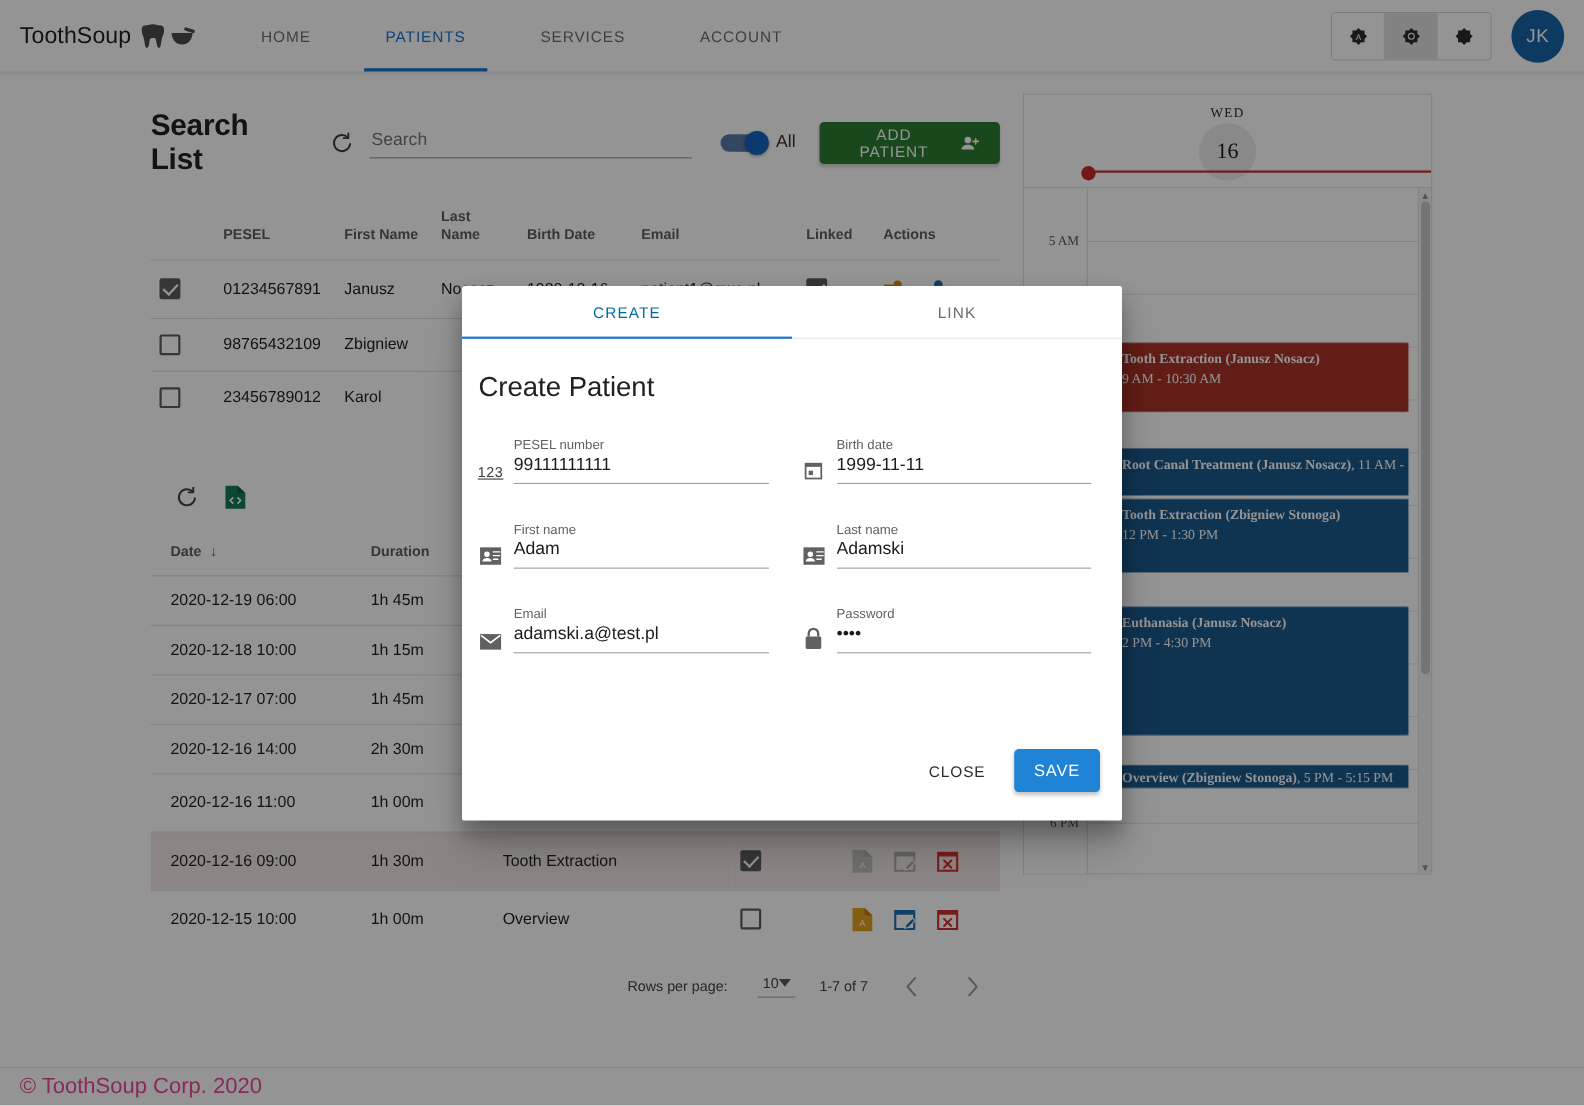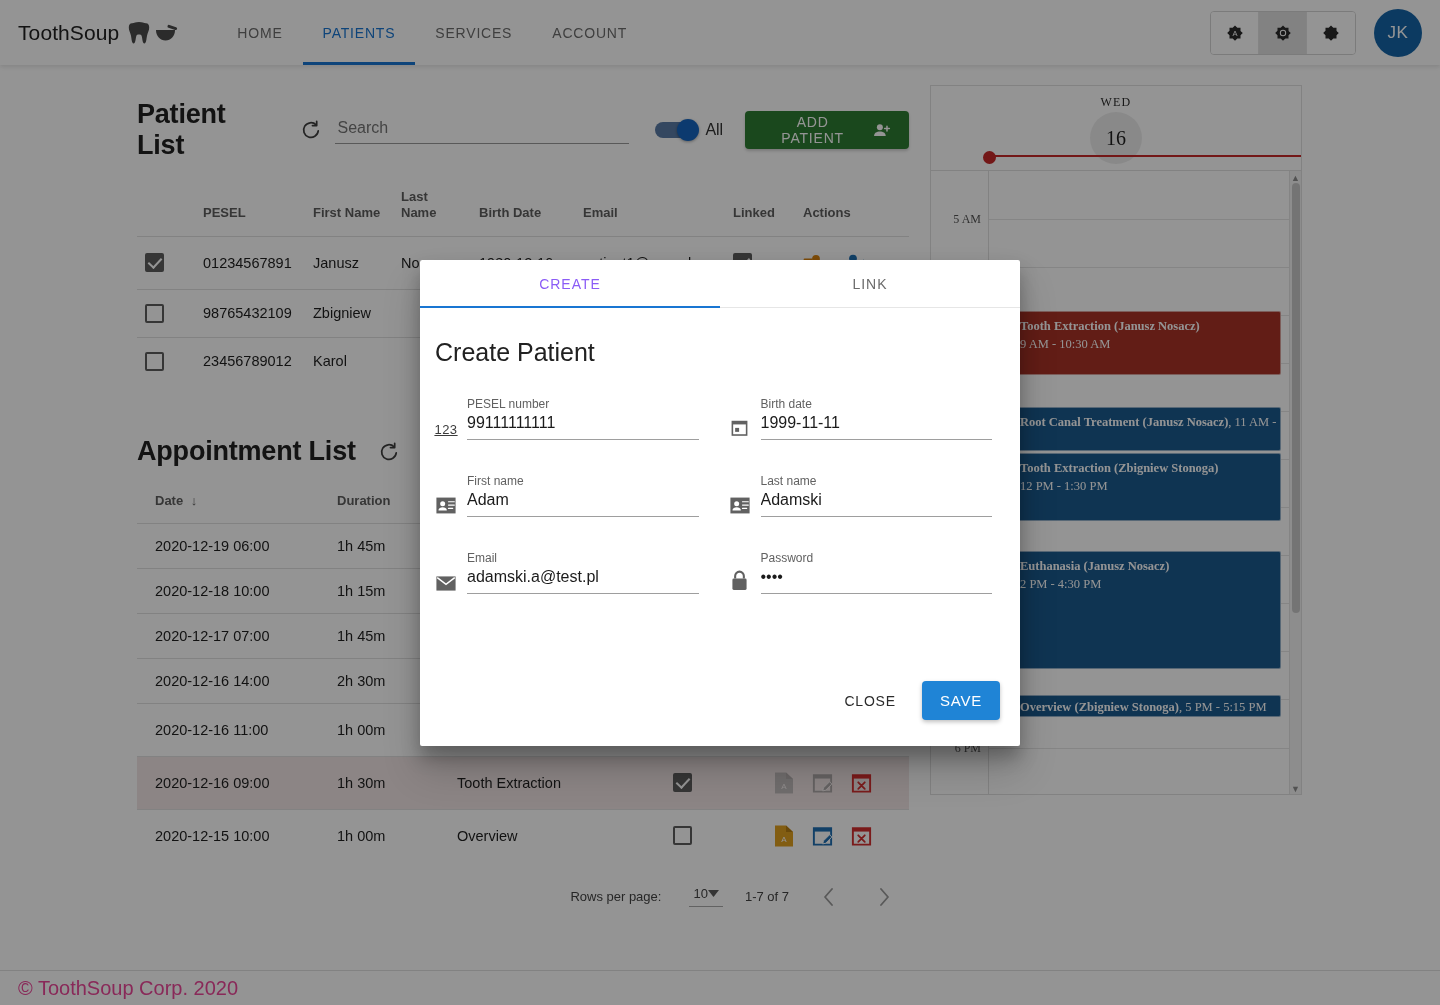--- a/index.html
+++ b/index.html
@@ -29,21 +29,21 @@
   }
   .brand {
     margin-left: 18px;
     font-size: 21px; color: #212121; font-weight: 400;
     letter-spacing: .1px;
     display: flex; align-items: center; gap: 9px;
   }
   .brand-icons { display: flex; align-items: center; gap: 5px; color: #4a4a4a; }
   .brand-icons svg { display: block; }
 
-  .nav { display: flex; align-items: center; height: 65px; margin-left: 38px; }
+  .nav { display: flex; align-items: center; height: 65px; margin-left: 38px; gap: 28px; }
   .nav-item {
     position: relative;
     height: 65px; display: flex; align-items: center;
     padding: 0 20px;
     font-size: 14px; letter-spacing: .8px;
     color: #6d6d6d; text-transform: uppercase;
     cursor: pointer; user-select: none;
   }
   .nav-item.active { color: #1976d2; }
   .nav-item.active::after {
@@ -237,21 +237,21 @@
     box-shadow: 0 11px 18px rgba(0,0,0,.25), 0 24px 38px rgba(0,0,0,.18);
     z-index: 60;
     display: flex; flex-direction: column;
   }
   .modal-tabs { display: flex; height: 48px; border-bottom: 1px solid #e6e6e6; }
   .modal-tab {
     flex: 1; display: flex; align-items: center; justify-content: center;
     font-size: 14px; letter-spacing: 1px; color: #6b6b6b;
     cursor: pointer; position: relative; text-transform: uppercase;
   }
-  .modal-tab.active { color: #8b5cf6; }
+  .modal-tab.active { color: #0369a1; }
   .modal-tab.active::after {
     content: ""; position: absolute; bottom: -1px; left: 0; right: 0;
     height: 2px; background: #1976d2;
   }
   .modal-title {
     font-size: 25px; color: #212121; padding: 30px 0 0 15px; font-weight: 400;
   }
   .form-grid {
     padding: 30px 28px 0 15px;
     display: grid; grid-template-columns: 1fr 1fr; column-gap: 30px; row-gap: 34px;
@@ -350,21 +350,21 @@
         <span>JK</span>
       </div>
     </div>
   </div>
 
   <div id="content">
 
     <div id="left-col">
 
       <div class="section-bar">
-        <div class="section-title">Patient List</div>
+        <div class="section-title">Search List</div>
         <button class="icon-btn" style="margin-left:14px">
           <svg width="22" height="22" viewBox="0 0 24 24">
             <path d="M17.6 6.4A8 8 0 1019.9 13" stroke="#3f3f3f" stroke-width="1.9" fill="none" stroke-linecap="round"></path>
             <path d="M18.2 2.6v4.6h-4.6" stroke="#3f3f3f" stroke-width="1.9" fill="none" stroke-linecap="round" stroke-linejoin="round"></path>
           </svg>
         </button>
         <input class="search-field" value="" placeholder="Search" style="">
         <div class="toggle-wrap">
           <div class="toggle">
               <div class="knob"></div>
@@ -437,21 +437,20 @@
               <td></td>
               <td></td>
               <td></td>
               <td></td>
             </tr>
           </tbody>
         </table>
       </div>
 
       <div class="section-bar" style="padding-top:50px">
-        <div class="section-title">Appointment List</div>
         <button class="icon-btn" style="margin-left:16px">
           <svg width="22" height="22" viewBox="0 0 24 24">
             <path d="M17.6 6.4A8 8 0 1019.9 13" stroke="#3f3f3f" stroke-width="1.9" fill="none" stroke-linecap="round"></path>
             <path d="M18.2 2.6v4.6h-4.6" stroke="#3f3f3f" stroke-width="1.9" fill="none" stroke-linecap="round" stroke-linejoin="round"></path>
           </svg>
         </button>
         <button class="icon-btn" style="margin-left:10px">
           <svg width="22" height="24" viewBox="0 0 22 24">
             <path d="M2 1.5h11l7 6.6v14.4H2z" fill="#167b5b"></path>
             <path d="M13 1.5l7 6.6h-7z" fill="#0d5e45"></path>

